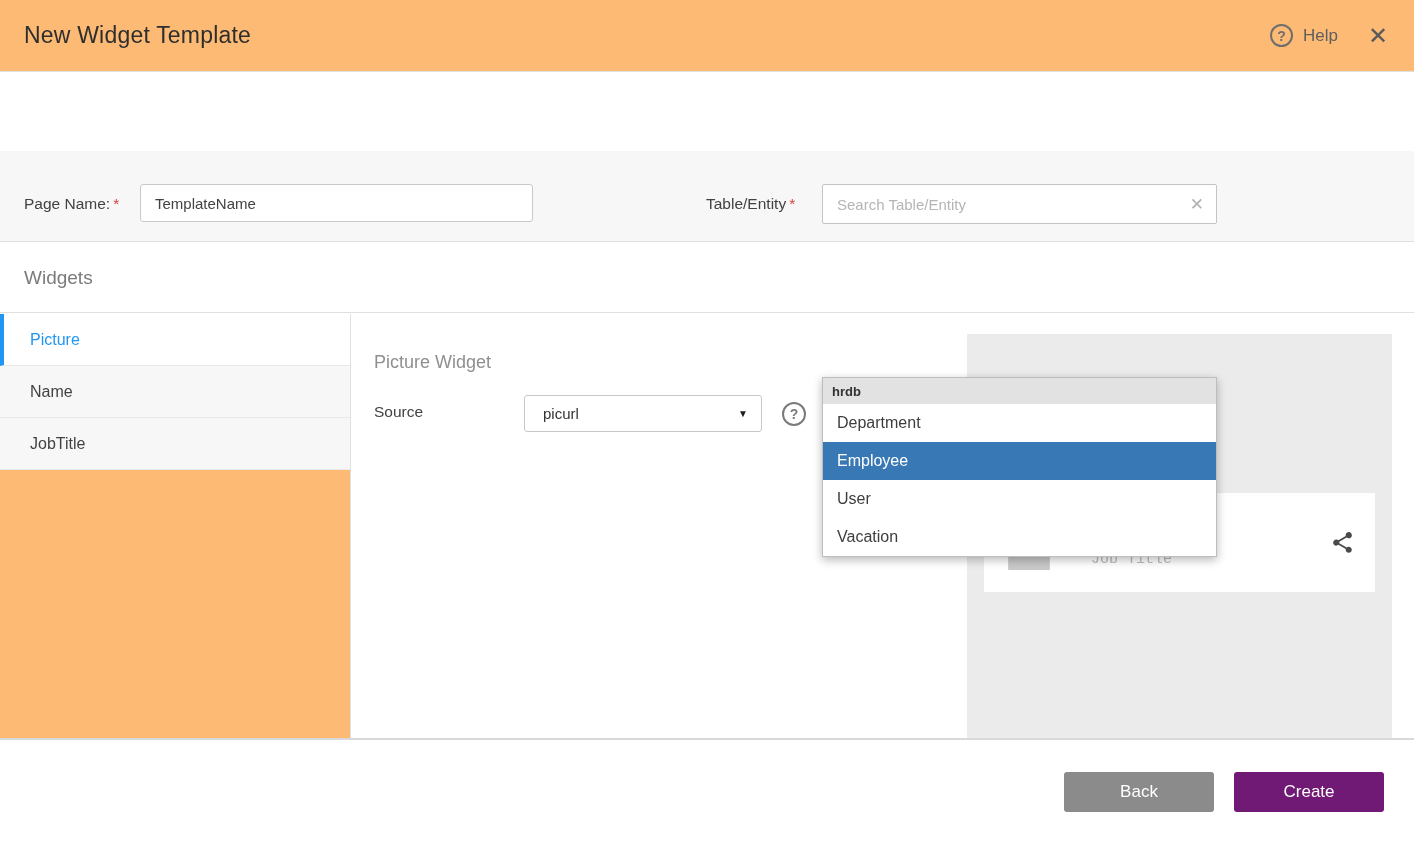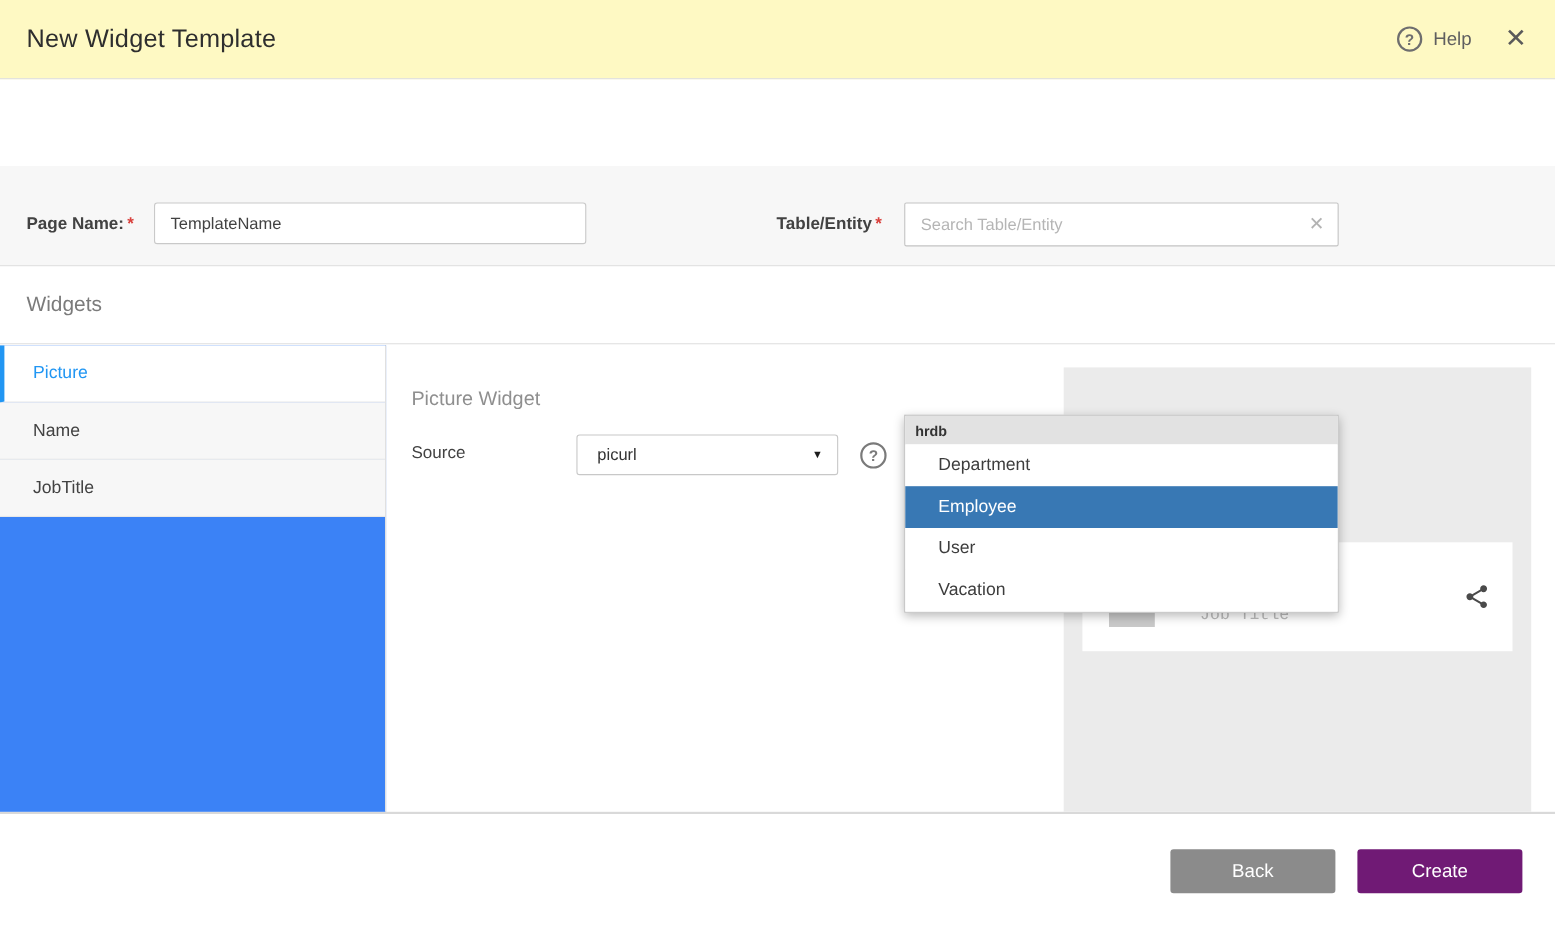--- a/index.html
+++ b/index.html
@@ -2,40 +2,40 @@
 <html><head>
 <meta charset="utf-8">
 <style>
   * { margin:0; padding:0; box-sizing:border-box; }
   html,body { background:#ffffff; }
   body { font-family:"Liberation Sans", sans-serif; }
   .app { position:relative; width:1414px; height:844px; background:#ffffff; overflow:hidden; }
 
   
   .header { position:absolute; top:0; left:0; width:100%; height:72px;
-            background:#fef9c3; border-bottom:1px solid #e0e0e0;
+            background:#fdba74; border-bottom:1px solid #e0e0e0;
             display:flex; align-items:center; padding:0 26px 0 24px; }
   .page-title { font-size:23px; font-weight:400; color:#2e2e2e; letter-spacing:.2px; }
   .header-actions { margin-left:auto; display:flex; align-items:center; }
   .help-icon { width:23px; height:23px; border:2px solid #6e6e6e; border-radius:50%;
                color:#6e6e6e; font-size:14px; font-weight:700; display:flex;
                align-items:center; justify-content:center; cursor:pointer; }
   .help-label { margin-left:10px; font-size:17px; color:#5f5f5f; cursor:pointer; }
   .close-icon { margin-left:30px; font-size:24px; color:#5a5a5a; line-height:1; cursor:pointer; }
 
   
   .subtitle-row { position:absolute; top:73px; left:0; width:100%; height:77px;
                   background:#ffffff; border-bottom:1px solid #e8e8e8;
                   display:flex; align-items:center; padding-left:24px;
                   font-size:15px; color:#9c9c9c; }
 
   
   .form-row { position:absolute; top:151px; left:0; width:100%; height:91px;
               background:#f7f7f7; border-bottom:1px solid #e0e0e0; }
-  .field-label { position:absolute; font-size:15.5px; color:#424242;font-weight:bold; }
+  .field-label { position:absolute; font-size:15.5px; color:#424242; }
   .req { color:#d9413d; margin-left:3px; }
   .pagename-label { left:24px; top:44px; }
   .pagename-input { position:absolute; left:140px; top:33px; width:393px; height:38px;
                     border:1px solid #c9c9c9; border-radius:3px; background:#fff;
                     padding:0 14px; font-size:15px; color:#424242;
                     font-family:"Liberation Sans", sans-serif; }
   .tableentity-label { left:706px; top:44px; }
   .search-wrap { position:absolute; left:822px; top:33px; width:395px; height:40px;
                  background:#fff; border:1px solid #c4c4c4; border-radius:2px; }
   .search-input { width:100%; height:100%; border:none; outline:none; background:transparent;
@@ -44,35 +44,35 @@
   .search-input::placeholder { color:#b5b5b5; opacity:1; }
   .clear-icon { position:absolute; right:12px; top:50%; transform:translateY(-50%);
                 color:#b3b3b3; font-size:17px; cursor:pointer; line-height:1; }
 
   
   .entity-dropdown { position:absolute; left:822px; top:226px; width:395px; z-index:30;
                      background:#fff; border:1px solid #bdbdbd;
                      box-shadow:0 3px 9px rgba(0,0,0,.28); }
   .dd-group { height:26px; background:#e2e2e2; display:flex; align-items:center;
               padding-left:9px; font-size:13px; font-weight:700; color:#333333; }
-  .dd-item { height:38px; display:flex; align-items:center; padding-left:30px;
+  .dd-item { height:38px; display:flex; align-items:center; padding-left:14px;
              font-size:16px; color:#3d3d3d; cursor:pointer; background:#fff; }
   .dd-item.selected { background:#3878b4; color:#ffffff; }
 
   
   .widgets-row { position:absolute; top:243px; left:0; width:100%; height:70px;
                  background:#fff; border-bottom:1px solid #e0e0e0;
                  display:flex; align-items:center; padding-left:24px;
                  font-size:19px; color:#7b7b7b; }
 
   
   .content { position:absolute; top:314px; left:0; width:100%; height:426px;
              border-bottom:2px solid #d9d9d9; background:#fff; }
   .tabs-panel { position:absolute; left:0; top:0; bottom:0; width:351px;
-                border-right:1px solid #e0e0e0; background:#3b82f6; }
+                border-right:1px solid #e0e0e0; background:#fdba74; }
   .tab { height:52px; border-bottom:1px solid #e8e8e8; display:flex; align-items:center;
          padding-left:30px; font-size:16px; color:#424242; background:#f7f7f7; cursor:pointer; }
   .tab.active { background:#ffffff; color:#2196f3; border-left:4px solid #2196f3;
                 padding-left:26px; }
 
   .widget-panel { position:absolute; left:351px; top:0; bottom:0; width:616px; }
   .panel-heading { position:absolute; left:23px; top:38px; font-size:18px;
                    font-weight:400; color:#8f8f8f; }
   .source-label { position:absolute; left:23px; top:89px; font-size:15.5px; color:#424242; }
   .source-select { position:absolute; left:173px; top:81px; width:238px; height:37px;

